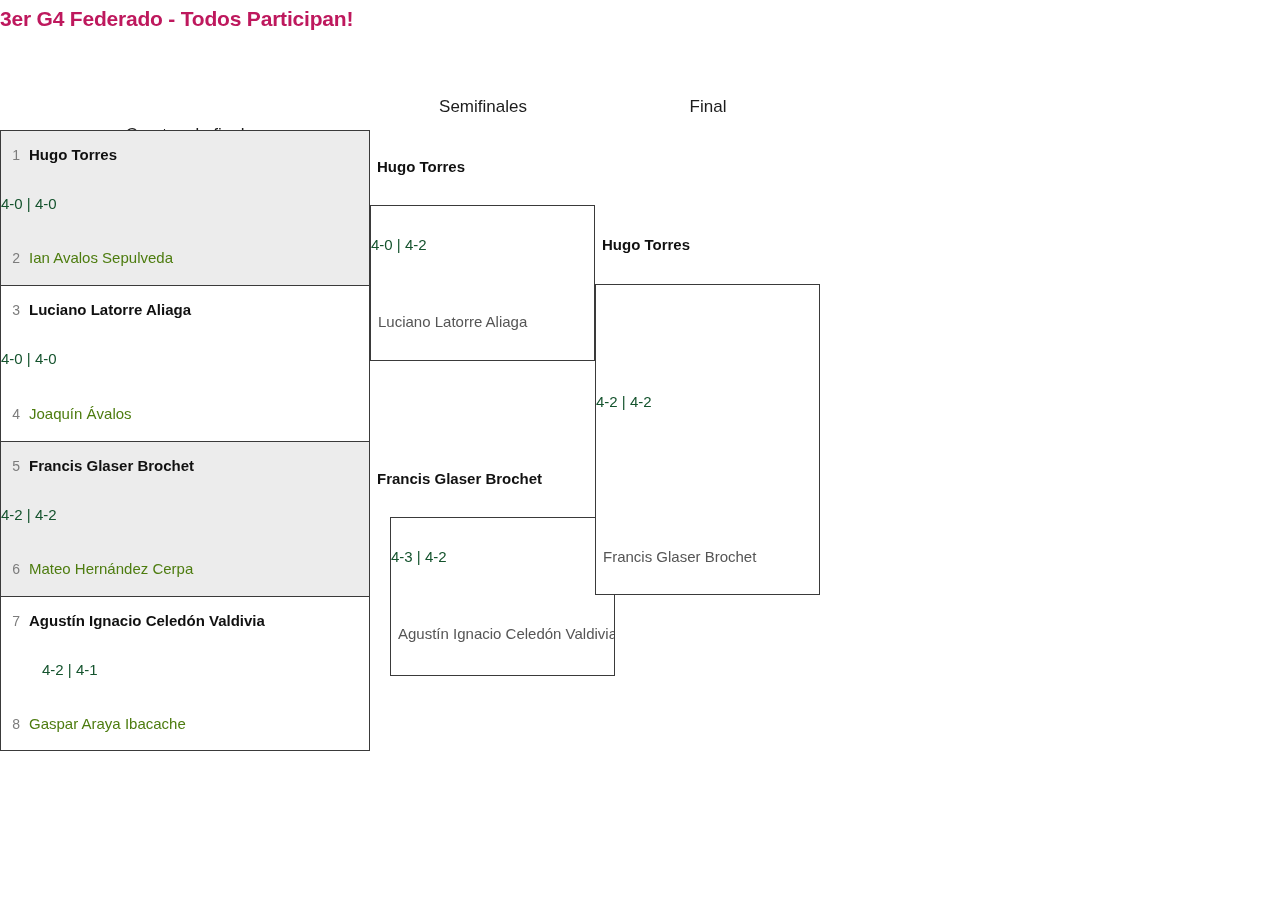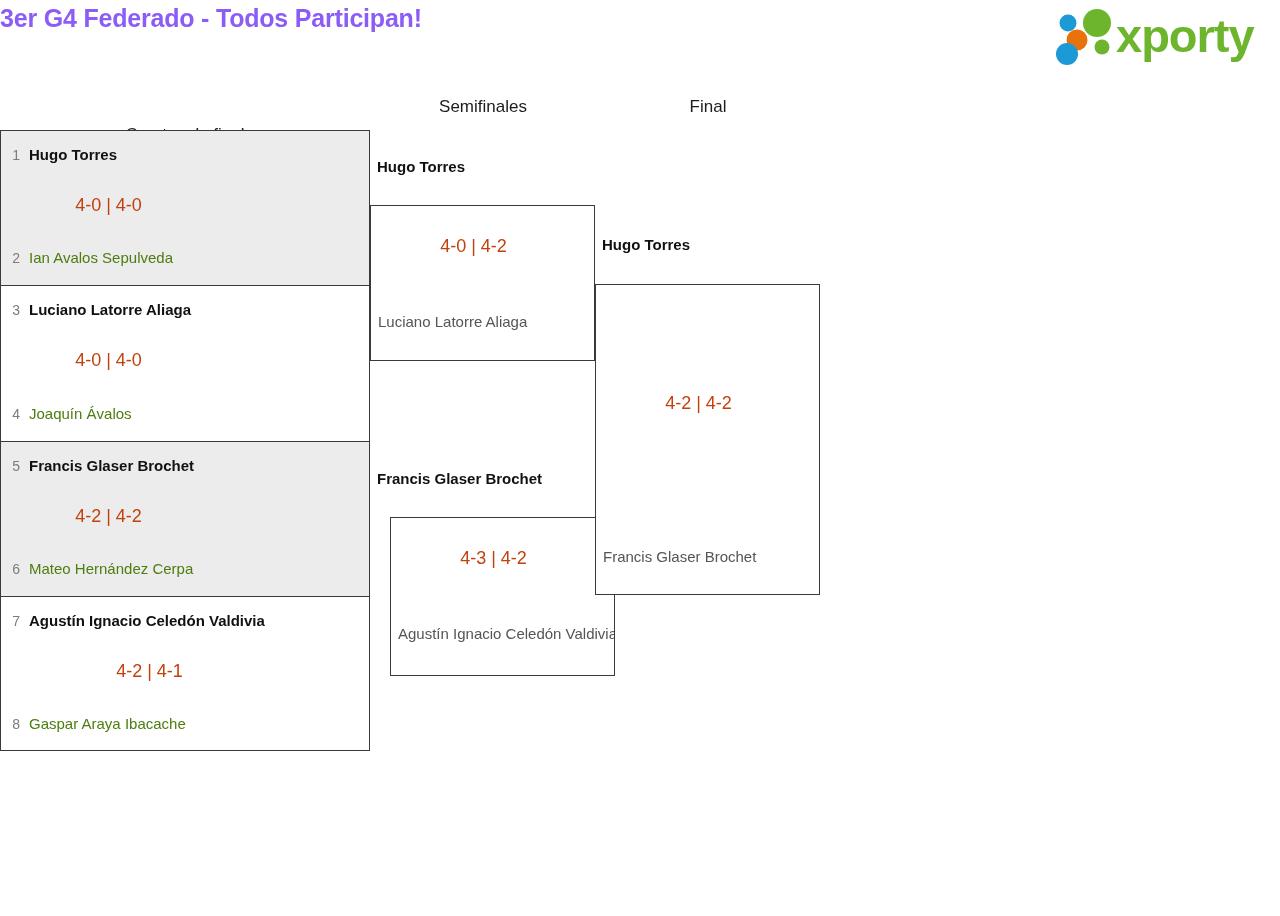--- a/index.html
+++ b/index.html
@@ -7,22 +7,22 @@
   body{
     width:1280px;height:916px;background:#ffffff;
     font-family:"Liberation Sans","DejaVu Sans",sans-serif;
     color:#1c1c1c;overflow:hidden;position:relative;
   }
   #stage{position:relative;width:1280px;height:916px;}
 
   
   .title{
     position:absolute;left:0;top:2px;width:900px;
-    font-size:25px;font-weight:700;line-height:33px;
-    letter-spacing:-.2px;color:#8b5cf6;white-space:pre-line;
+    font-size:21px;font-weight:700;line-height:33px;
+    letter-spacing:-.2px;color:#be185d;white-space:pre-line;
   }
   .logo{position:absolute;left:1050px;top:6px;width:226px;height:60px;}
   .logo svg{display:block;width:226px;height:60px;}
 
   
   .round-head{
     position:absolute;font-size:17px;font-weight:400;color:#1c1c1c;
     text-align:center;line-height:20px;
   }
   #head-qf{left:35px;top:97px;width:300px;margin-top:28px;}
@@ -48,50 +48,40 @@
   }
   .qf-row .seed{
     width:28px;text-align:right;padding-right:9px;box-sizing:border-box;
     color:#7c7c7c;font-weight:400;font-size:14px;
   }
   .qf-row .nm{white-space:nowrap;}
   .nm.win{font-weight:700;color:#111;}
   .nm.lose{font-weight:400;color:#4d7c0f;}
 
   .score{
-    position:absolute;font-size:18px;color:#c2410c;
-    text-align:center;white-space:nowrap;
+    position:absolute;font-size:15px;color:#14532d;
+    text-align:left;white-space:nowrap;
   }
 
   
   .edge-name{
     position:absolute;font-size:15px;white-space:nowrap;
     background:transparent;line-height:20px;
   }
   .edge-name.win{font-weight:700;color:#111;}
   .edge-name.lose{font-weight:400;color:#555;}
   .clip{overflow:hidden;}
 </style>
 </head>
 <body>
 
 <div id="stage">
 
   <div class="title"><span>3er G4 Federado - Todos Participan!</span><br></div>
 
-  <div class="logo">
-    <svg viewBox="0 0 226 60" xmlns="http://www.w3.org/2000/svg" aria-hidden="true">
-      <circle cx="18" cy="17" r="8.5" fill="#1b9ad6"></circle>
-      <circle cx="47" cy="17" r="14" fill="#6cb52d"></circle>
-      <circle cx="27" cy="34" r="10.5" fill="#e8730c"></circle>
-      <circle cx="52" cy="41" r="7.5" fill="#6cb52d"></circle>
-      <circle cx="17" cy="48" r="11" fill="#1b9ad6"></circle>
-      <text x="66" y="46" font-family="Liberation Sans, sans-serif" font-size="47" font-weight="700" fill="#6cb52d" letter-spacing="-1">xporty</text>
-    </svg>
-  </div>
 
   <div class="round-head" id="head-qf">Cuartos de final</div>
   <div class="round-head" id="head-sf">Semifinales</div>
   <div class="round-head" id="head-f">Final</div>
 
   <div class="box qf-box shade" style="left:0;top:130px;width:370px;height:155px;">
     <div class="qf-row" style="top:12px;">
       <span class="seed">1</span>
       <span class="nm win">Hugo Torres</span>
     </div>

